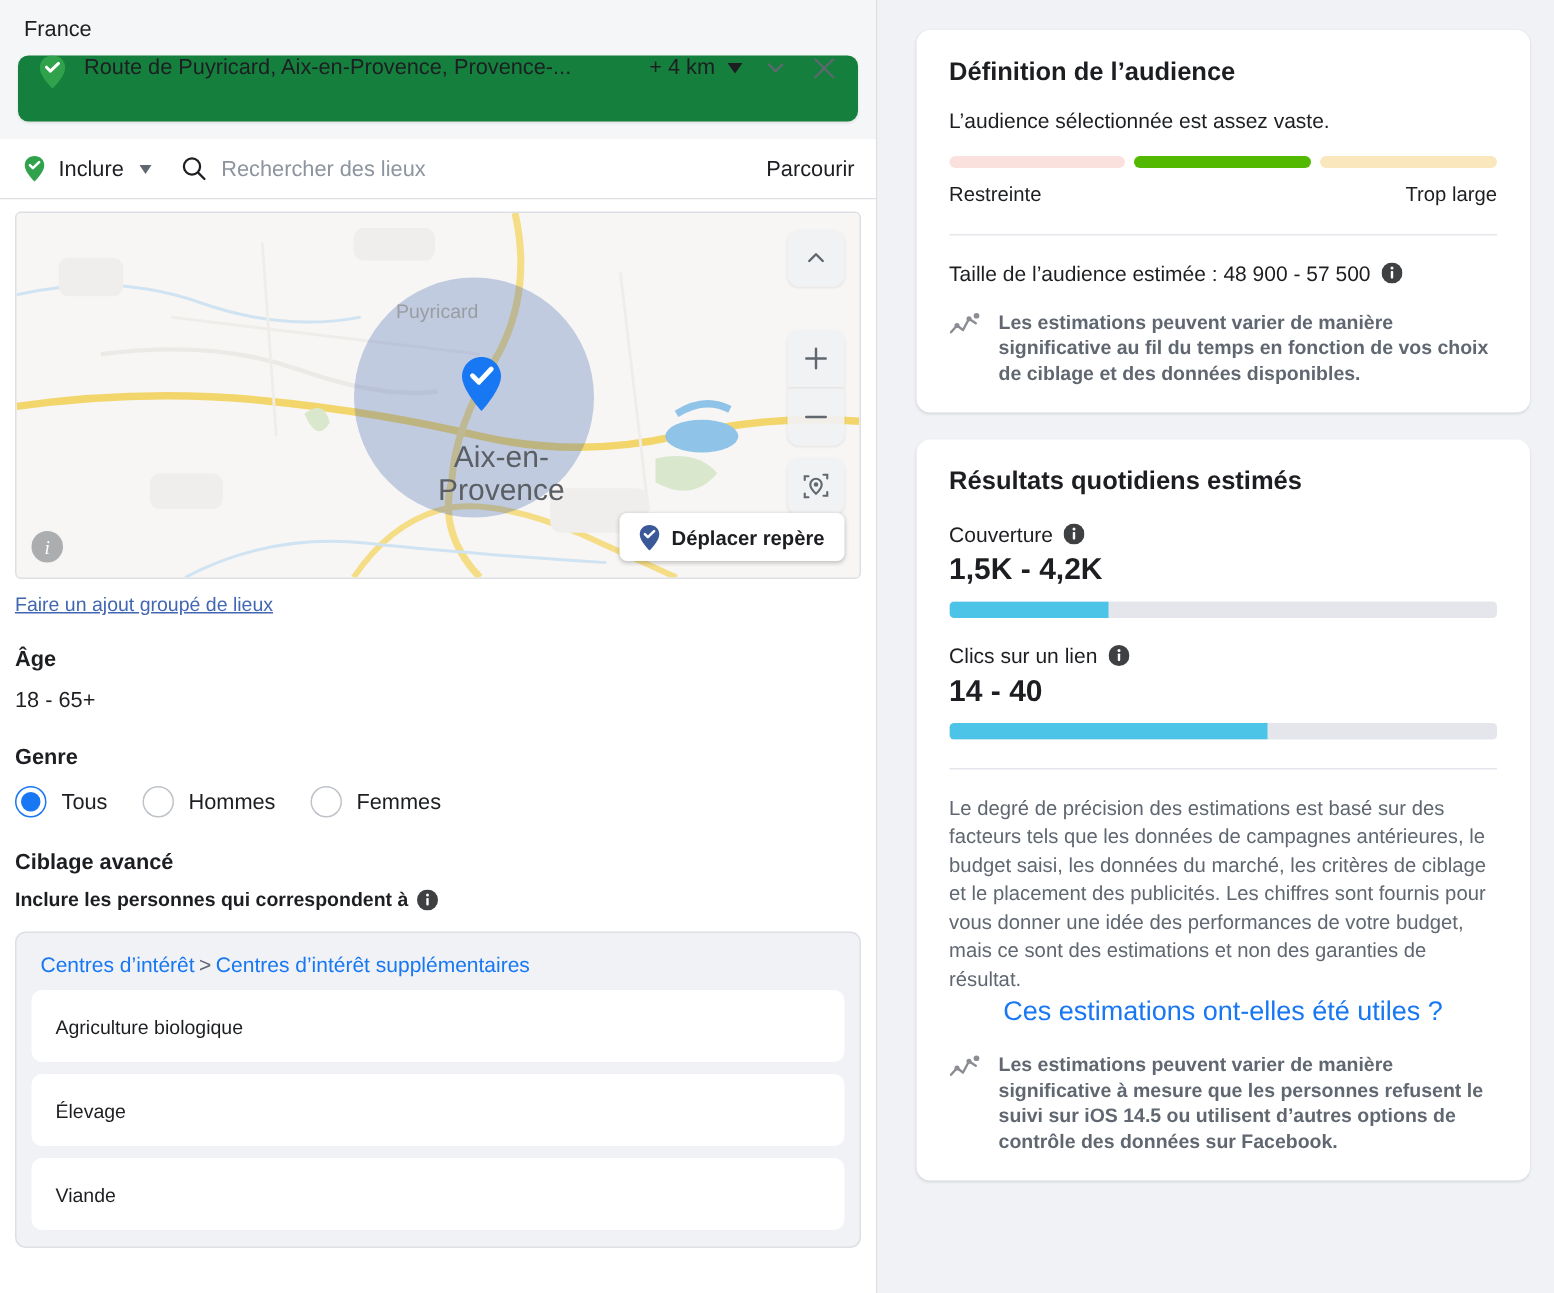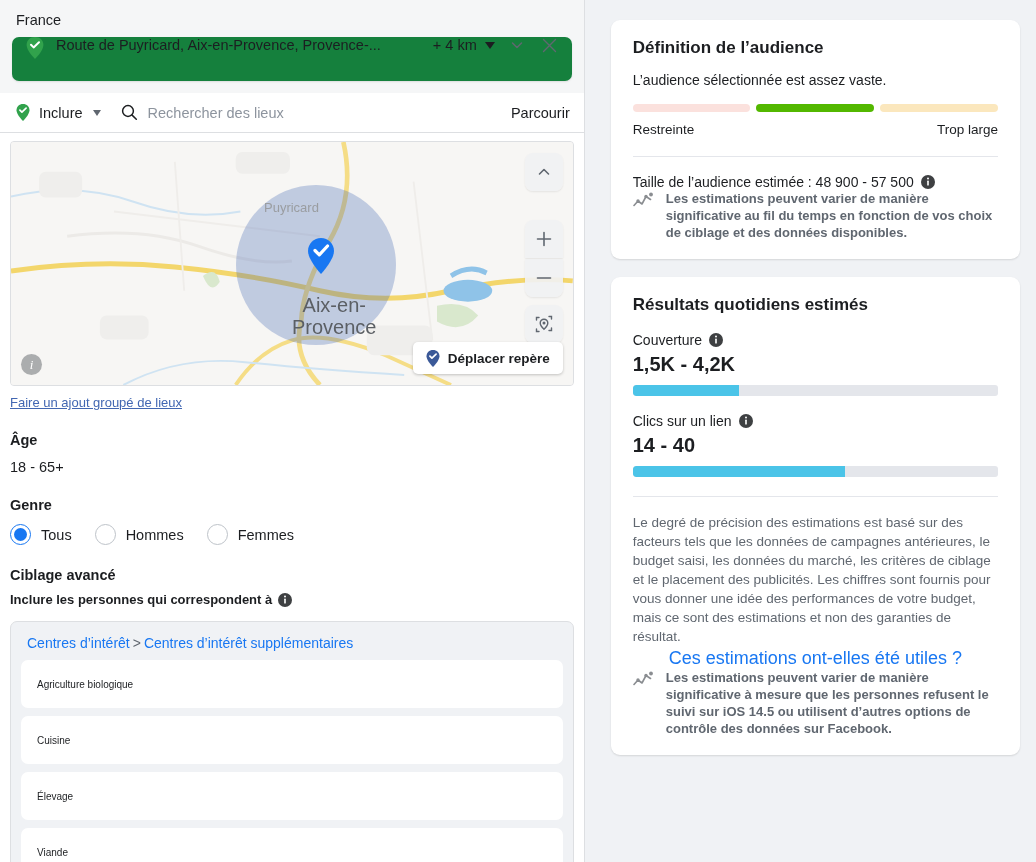--- a/index.html
+++ b/index.html
@@ -128,21 +128,21 @@
     margin: 14px 10px 0 10px; background: #f0f2f5;
     border: 1px solid #dddfe2; border-radius: 7px;
     padding: 11px 10px 11px 10px;
   }
   .breadcrumb-line { font-size: 14px; margin: 2px 0 9px 6px; }
   .breadcrumb-line a { color: #1877f2; text-decoration: none; }
   .breadcrumb-line .sep { color: #606770; margin: 0 3px; }
   .interest-item {
     background: #fff; border-radius: 7px; height: 48px;
     display: flex; align-items: center; padding: 0 16px;
-    font-size: 10px; color: #1c1e21; margin-bottom: 8px;
+    font-size: 13px; color: #1c1e21; margin-bottom: 8px;
   }
   .interest-item:last-child { margin-bottom: 0; }
 
   
   .right {
     width: 476px; height: 862px; background: #f0f2f5;
     padding: 20px 16px 0 26px; overflow: hidden;
   }
   .card {
     background: #fff; border-radius: 9px;
@@ -150,21 +150,21 @@
     padding: 18px 22px 18px 22px; margin-bottom: 18px;
   }
   .card-title { font-size: 17px; font-weight: bold; color: #1c1e21; }
   .card-sub { font-size: 14px; color: #1c1e21; margin-top: 14px; }
   .gauge { display: flex; gap: 6px; margin-top: 16px; }
   .gauge div { height: 8px; border-radius: 5px; flex: 1 1 0; }
   .gauge-labels { display: flex; justify-content: space-between; margin-top: 10px; font-size: 13.5px; color: #1c1e21; }
   .hr { border-top: 1px solid #e4e6eb; margin: 19px 0 0 0; }
   .size-line { font-size: 14px; color: #1c1e21; margin-top: 17px; display: flex; align-items: center; gap: 7px; }
   .note {
-    display: flex; gap: 11px; 
+    display: flex; gap: 11px; margin-top: 16px;
     font-size: 13px; font-weight: bold; color: #606770; line-height: 17px;
   }
   .trend-ic { flex: 0 0 22px; width: 22px; height: 16px; margin-top: 2px; }
 
   .metric-label { font-size: 14px; color: #1c1e21; display: flex; align-items: center; gap: 7px; margin-top: 17px; }
   .metric-value { font-size: 20px; font-weight: bold; color: #1c1e21; margin-top: 5px; }
   .bar-track { height: 11px; border-radius: 3px; background: #e4e6eb; margin-top: 9px; overflow: hidden; }
   .bar-fill { height: 100%; background: #4bc4e8; border-radius: 3px 0 0 3px; }
   .para { font-size: 13.5px; color: #606770; line-height: 19px; margin-top: 16px; }
   .para-link { font-size: 18px; color: #1877f2; text-decoration: none; display: block; margin-top: 2px; text-align: center; }
@@ -319,21 +319,20 @@
           <circle cx="7" cy="3.6" r="1" fill="#fff"></circle>
         </svg>
       </div>
     </div>
 
     <div class="interest-box">
       <div class="breadcrumb-line">
         <a href="#">Centres d’intérêt</a><span class="sep">&gt;</span><a href="#">Centres d’intérêt supplémentaires</a>
       </div>
       <div class="interest-item">Agriculture biologique</div>
-      <div class="interest-item">Cuisine</div>
       <div class="interest-item">Élevage</div>
       <div class="interest-item">Viande</div>
     </div>
   </div>
 
   <div class="right">
 
     <div class="card">
       <div class="card-title">Définition de l’audience</div>
       <div class="card-sub">L’audience sélectionnée est assez vaste.</div>

